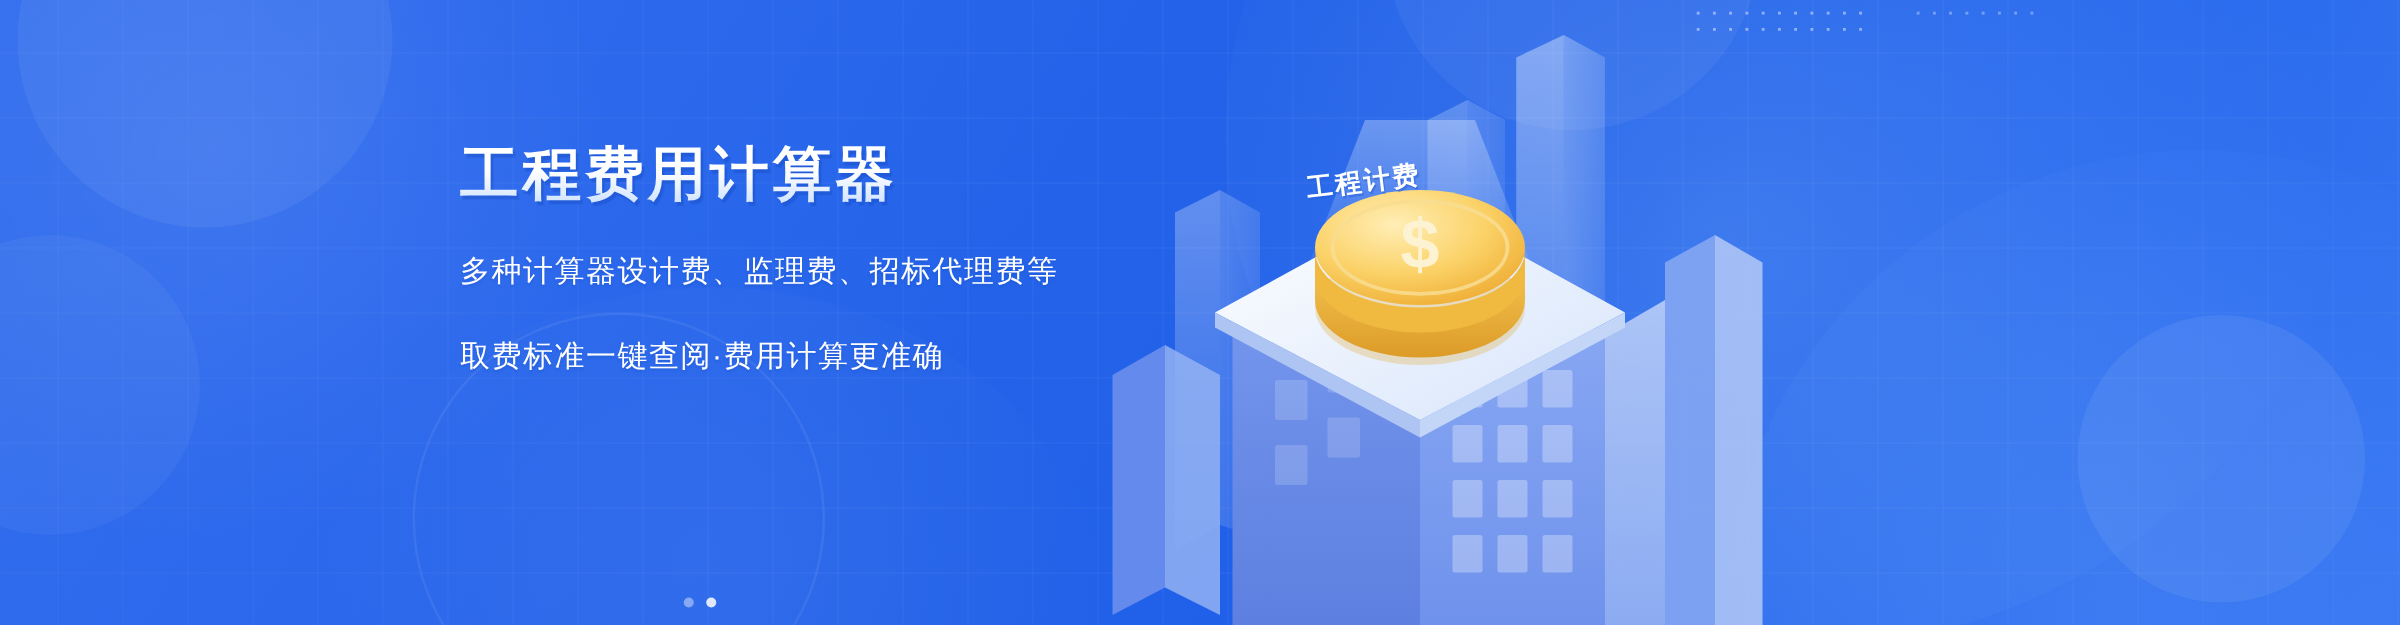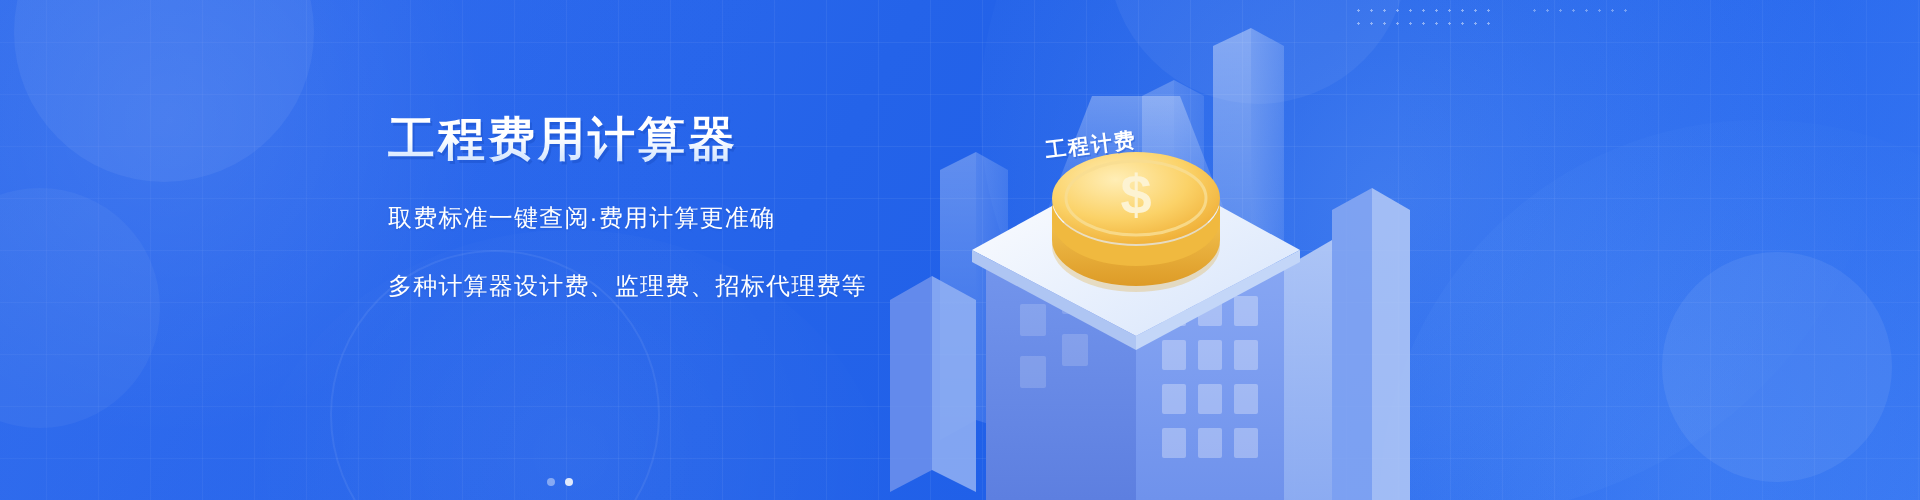--- a/index.html
+++ b/index.html
@@ -68,21 +68,21 @@
   }
   .dots-tr2 {
     position:absolute; left:1528px; top:4px; width:100px; height:18px;
     background-image:radial-gradient(rgba(255,255,255,.34) 1.3px, transparent 1.4px);
     background-size:13px 13px;
     pointer-events:none;
   }
 
   
   .copy {
-    position:absolute; left:388px; top:108px; width:640px;
+    position:absolute; left:368px; top:108px; width:640px;
   }
   .headline {
     font-size:47px;
     font-weight:bold;
     letter-spacing:3px;
     line-height:62px;
     background:linear-gradient(180deg, #ffffff 0%, #ffffff 46%, #e2eeff 72%, #c2dbff 100%);
     -webkit-background-clip:text;
     background-clip:text;
     color:transparent;
@@ -255,22 +255,22 @@
         <polygon points="452,210 492,188 492,500 452,500" fill="#8aa9f2" opacity=".85"></polygon>
         <polygon points="492,188 530,210 530,500 492,500" fill="#b4c9f6" opacity=".85"></polygon>
       </g>
     </svg>
   </div>
 
   <div class="badge-label">工程计费</div>
 
   <div class="copy">
     <div class="headline">工程费用计算器</div>
+    <div class="subcopy">多种计算器设计费、监理费、招标代理费等</div>
     <div class="subcopy">取费标准一键查阅·费用计算更准确</div>
-    <div class="subcopy">多种计算器设计费、监理费、招标代理费等</div>
   </div>
 
   <div class="dots">
     <span class="dot"></span>
     <span class="dot active"></span>
   </div>
 
 </div>
 
 </body></html>

